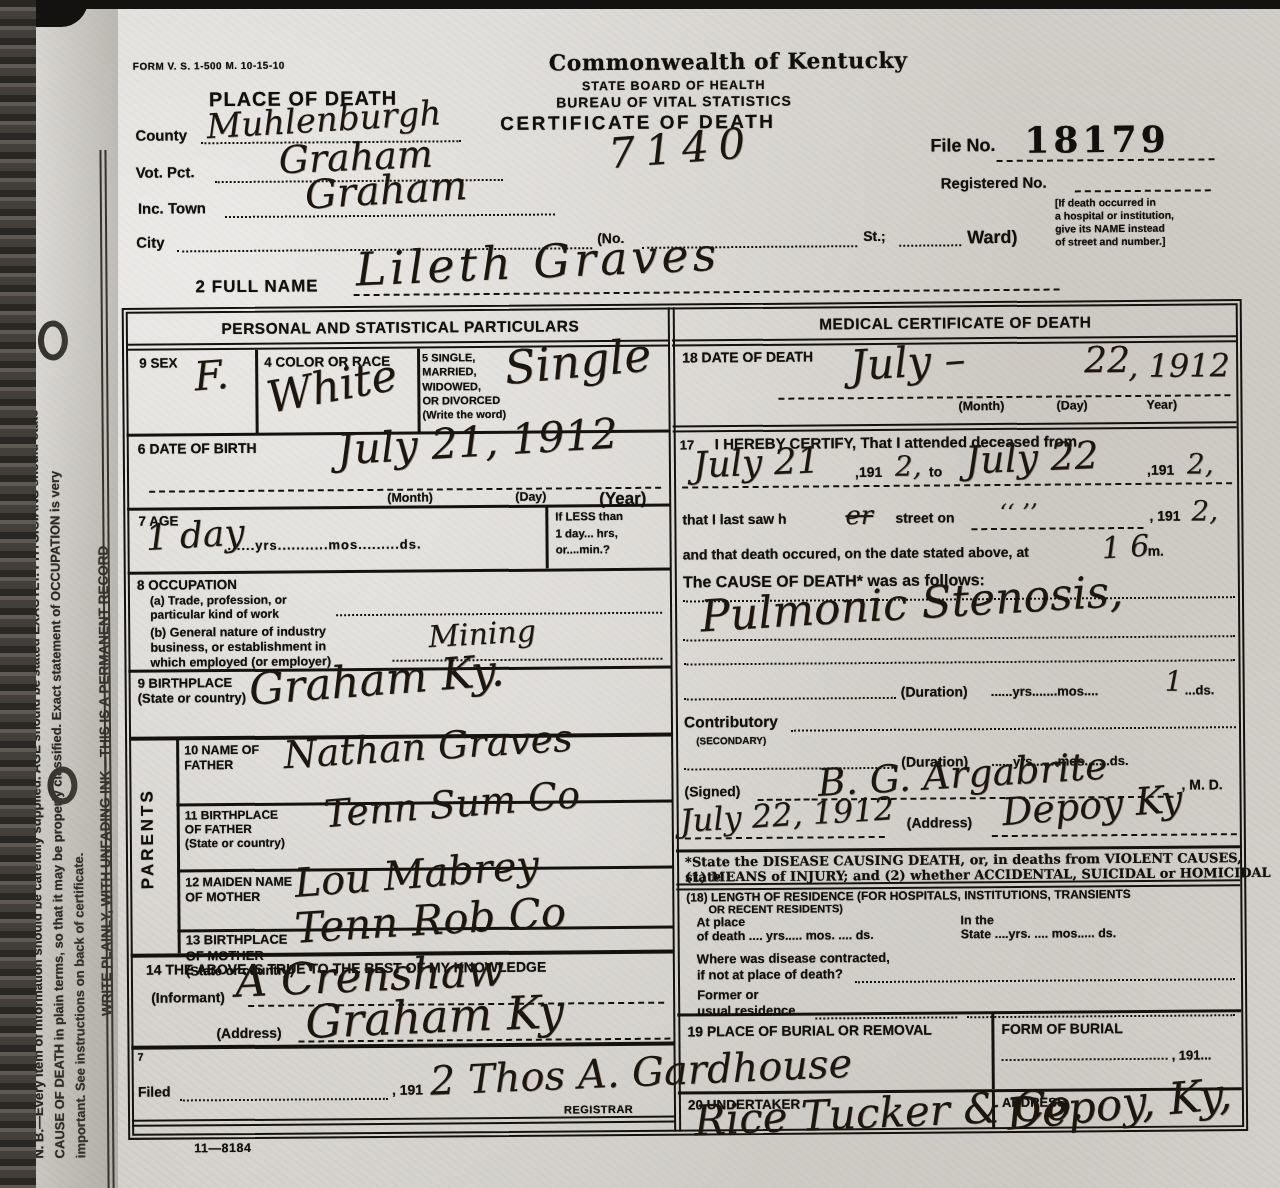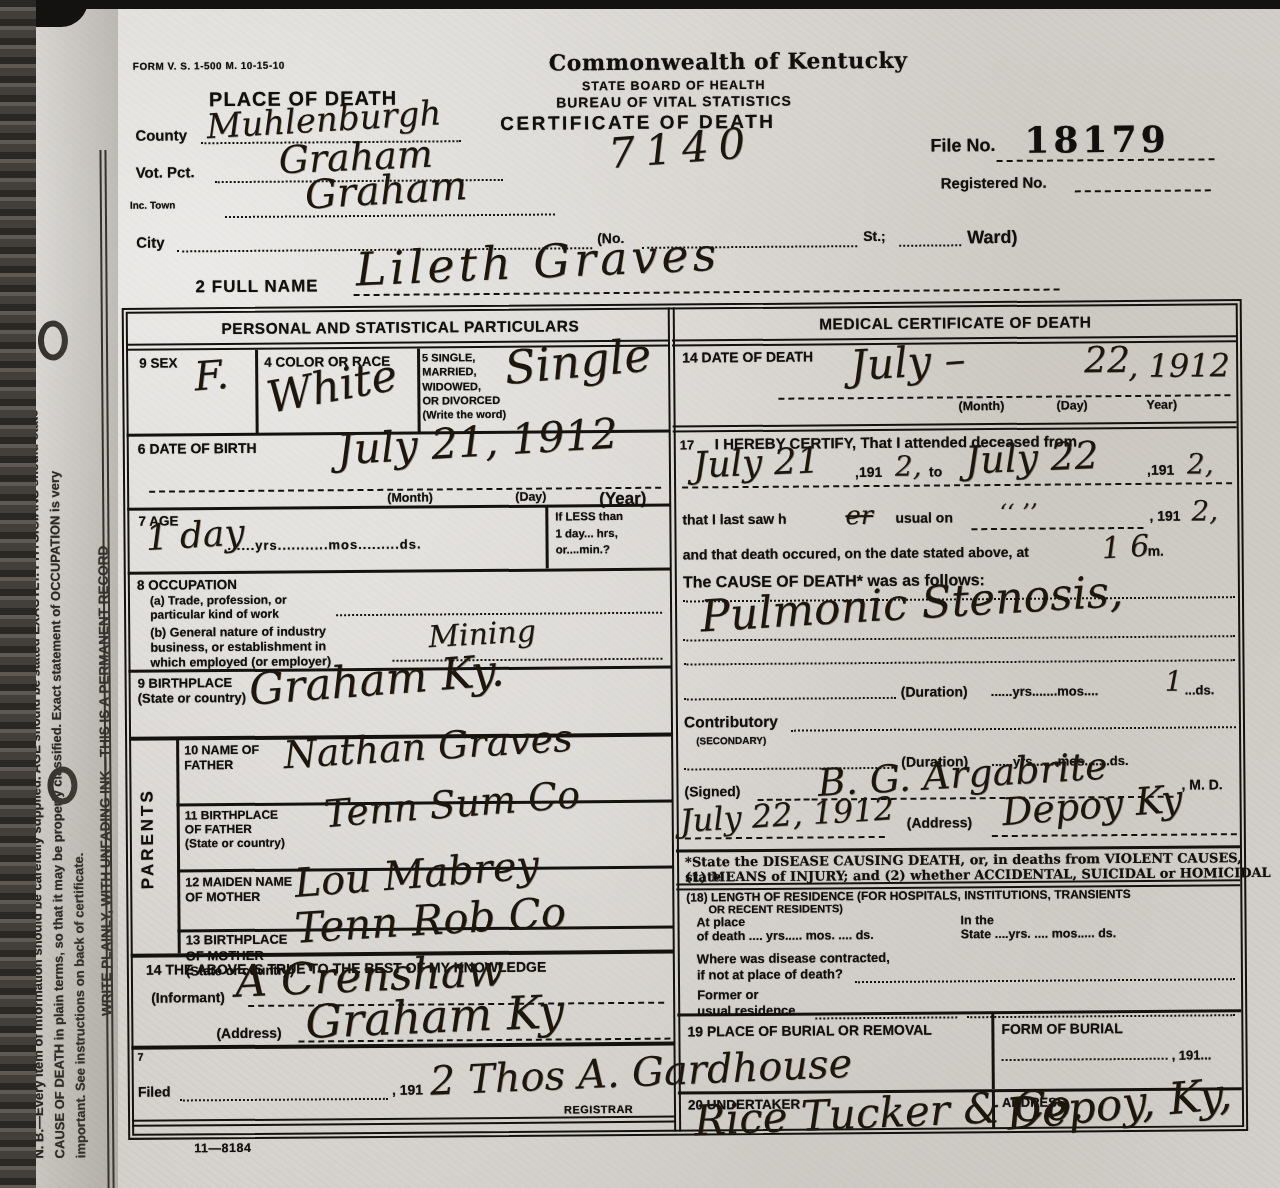--- a/index.html
+++ b/index.html
@@ -49,30 +49,34 @@
     <div class="a lbl" style="left:586px;top:79px;font-size:12.5px;letter-spacing:1px">STATE BOARD OF HEALTH</div>
     <div class="a lbl" style="left:560px;top:94px;font-size:14px;letter-spacing:1px">BUREAU OF VITAL STATISTICS</div>
     <div class="a lbl" style="left:504px;top:112px;font-size:19px;letter-spacing:2.5px">CERTIFICATE OF DEATH</div>
     <div class="a hw" style="left:612px;top:128px;font-size:42px;transform:rotate(-4deg);letter-spacing:10px">7140</div>
 
     <div class="a lbl" style="left:934px;top:138px;font-size:18px">File No.</div>
     <div class="a dsh" style="left:1000px;top:163px;width:218px"></div>
     <div class="a lbl srf" style="left:1028px;top:122px;font-size:36px;letter-spacing:4px;z-index:5">18179</div>
     <div class="a lbl" style="left:944px;top:177px;font-size:15px">Registered No.</div>
     <div class="a dsh" style="left:1078px;top:194px;width:136px"></div>
+    <div class="a lbl" style="left:1058px;top:200px;font-size:10.5px;line-height:1.25">[If death occurred in
+a hospital or institution,
+give its NAME instead
+of street and number.]</div>
 
     <div class="a lbl" style="left:139px;top:123px;font-size:15px">County</div>
     <div class="a dot" style="left:205px;top:139px;width:260px"></div>
     <div class="a hw" style="left:210px;top:100px;font-size:34px;transform:rotate(-3deg)">Muhlenburgh</div>
 
     <div class="a lbl" style="left:139px;top:160px;font-size:15px">Vot. Pct.</div>
     <div class="a dot" style="left:218px;top:178px;width:288px"></div>
     <div class="a hw" style="left:282px;top:136px;font-size:38px;transform:rotate(-2deg)">Graham</div>
 
-    <div class="a lbl" style="left:133px;top:196px;font-size:10px">Inc. Town</div>
+    <div class="a lbl" style="left:141px;top:196px;font-size:15px">Inc. Town</div>
     <div class="a dot" style="left:228px;top:213px;width:330px"></div>
     <div class="a hw" style="left:308px;top:168px;font-size:40px;transform:rotate(-3deg)">Graham</div>
 
     <div class="a lbl" style="left:139px;top:230px;font-size:15px">City</div>
     <div class="a dot" style="left:180px;top:247px;width:415px"></div>
     <div class="a lbl" style="left:600px;top:230px;font-size:14px">(No.</div>
     <div class="a dot" style="left:645px;top:247px;width:215px"></div>
     <div class="a lbl" style="left:866px;top:230px;font-size:14px">St.;</div>
     <div class="a dot" style="left:902px;top:247px;width:62px"></div>
     <div class="a lbl" style="left:970px;top:230px;font-size:18px">Ward)</div>
@@ -173,21 +177,21 @@
     <div class="a dot" style="left:176px;top:1096px;width:208px"></div>
     <div class="a lbl" style="left:388px;top:1080px;font-size:14px">, 191</div>
     <div class="a hw" style="left:426px;top:1052px;font-size:40px;transform:rotate(-2deg)">2  Thos A. Gardhouse</div>
     <div class="a lbl" style="left:560px;top:1103px;font-size:11px;letter-spacing:.5px">REGISTRAR</div>
     <div class="a dbl" style="left:128px;top:1116px;width:543px"></div>
     <div class="a lbl" style="left:190px;top:1138px;font-size:12.5px;letter-spacing:.5px">11—8184</div>
 
     <div class="a lbl" style="left:679px;top:317px;width:557px;text-align:center;font-size:15.5px;letter-spacing:.5px">MEDICAL CERTIFICATE OF DEATH</div>
     <div class="a dbl" style="left:674px;top:340px;width:564px"></div>
 
-    <div class="a lbl" style="left:684px;top:350px;font-size:14px">14 DATE OF DEATH</div>
+    <div class="a lbl" style="left:684px;top:350px;font-size:14px">18 DATE OF DEATH</div>
     <div class="a hw" style="left:852px;top:344px;font-size:42px;transform:rotate(-3deg)">July  –</div>
     <div class="a hw" style="left:1086px;top:346px;font-size:36px">22</div>
     <div class="a hw" style="left:1130px;top:354px;font-size:32px">, 1912</div>
     <div class="a dsh" style="left:780px;top:399px;width:452px"></div>
     <div class="a lbl" style="left:960px;top:402px;font-size:12.5px">(Month)</div>
     <div class="a lbl" style="left:1058px;top:402px;font-size:12.5px">(Day)</div>
     <div class="a lbl" style="left:1148px;top:402px;font-size:12.5px">Year)</div>
     <div class="a dbl" style="left:674px;top:426px;width:564px"></div>
 
     <div class="a lbl" style="left:681px;top:438px;font-size:13px">17</div>
@@ -196,21 +200,21 @@
     <div class="a dsh" style="left:683px;top:487px;width:550px"></div>
     <div class="a lbl" style="left:856px;top:466px;font-size:14px">,191</div>
     <div class="a hw" style="left:896px;top:455px;font-size:28px">2,</div>
     <div class="a lbl" style="left:930px;top:466px;font-size:14px">to</div>
     <div class="a hw" style="left:966px;top:442px;font-size:38px;transform:rotate(-2deg)">July 22</div>
     <div class="a lbl" style="left:1148px;top:466px;font-size:14px">,191</div>
     <div class="a hw" style="left:1188px;top:455px;font-size:28px">2,</div>
 
     <div class="a lbl" style="left:683px;top:512px;font-size:14px">that I last saw h</div>
     <div class="a hw" style="left:846px;top:504px;font-size:26px;text-decoration:line-through">er</div>
-    <div class="a lbl" style="left:896px;top:512px;font-size:14px">usual on</div>
+    <div class="a lbl" style="left:896px;top:512px;font-size:14px">street on</div>
     <div class="a dsh" style="left:972px;top:531px;width:172px"></div>
     <div class="a hw" style="left:1000px;top:504px;font-size:24px">‘‘      ’’</div>
     <div class="a lbl" style="left:1150px;top:512px;font-size:14px">, 191</div>
     <div class="a hw" style="left:1192px;top:502px;font-size:28px">2,</div>
 
     <div class="a lbl" style="left:683px;top:547px;font-size:14px">and that death occured, on the date stated above, at</div>
     <div class="a hw" style="left:1102px;top:536px;font-size:30px;transform:rotate(-3deg)">1 6</div>
     <div class="a lbl" style="left:1148px;top:547px;font-size:14px">m.</div>
 
     <div class="a lbl" style="left:683px;top:574px;font-size:16px">The CAUSE OF DEATH* was as follows:</div>

